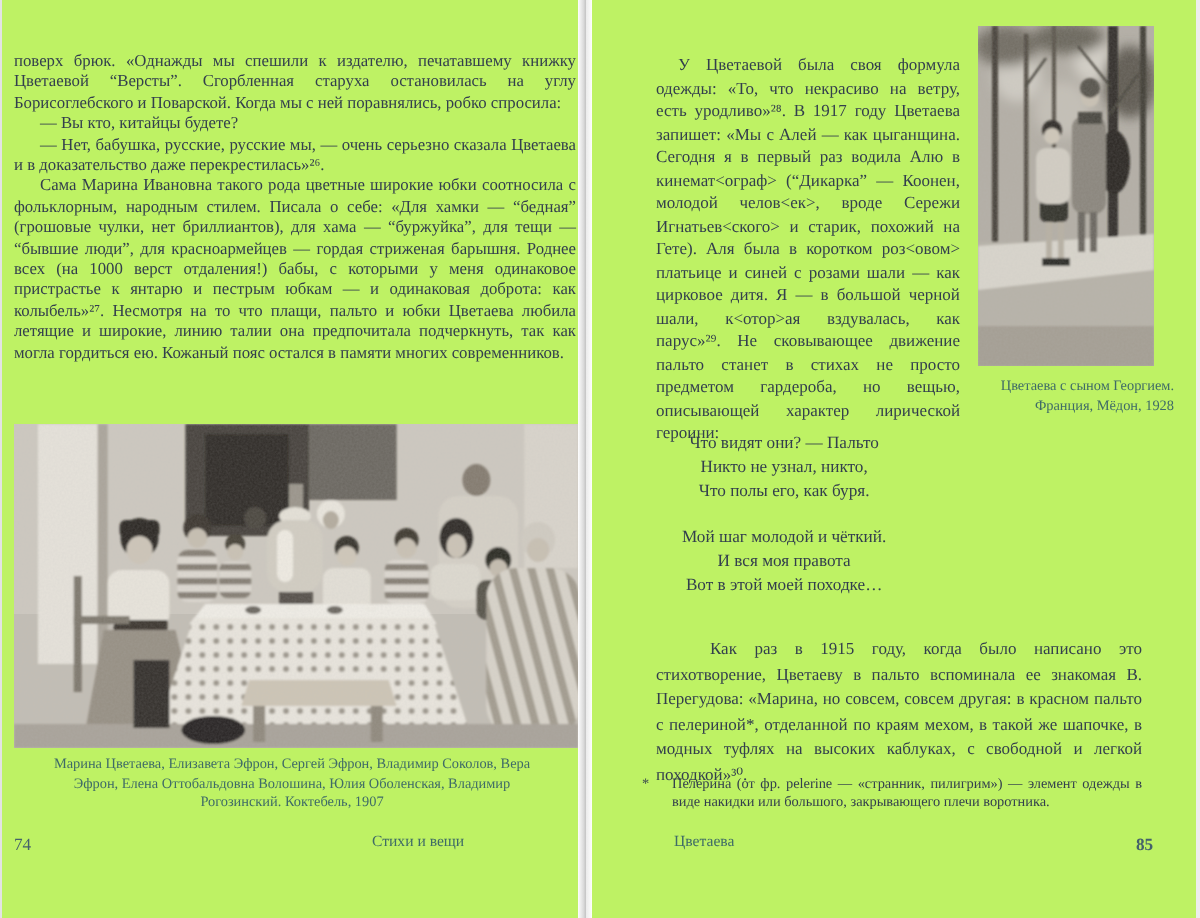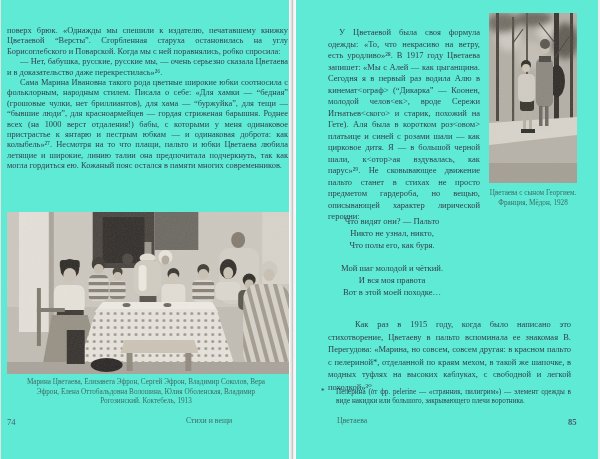--- a/index.html
+++ b/index.html
@@ -2,21 +2,21 @@
 <html lang="ru"><head>
 <meta charset="utf-8">
 <style>
   html,body{margin:0;padding:0;background:#ececec;}
   .spread{
     position:relative;width:600px;height:459px;overflow:hidden;
     background:#fefefe;
     font-family:"Liberation Serif","DejaVu Serif",serif;
     color:#333f4d;
   }
-  .page{position:absolute;top:0;height:459px;background:#5eead4;}
+  .page{position:absolute;top:0;height:459px;background:#bef264;}
   .page-left{left:0;width:291px;}
   .page-right{left:295px;width:305px;}
   .gutter{position:absolute;top:0;left:289px;width:7px;height:459px;
     background:linear-gradient(to right,#fefefe,#d6d6d6 45%,#bfbfbf 52%,#ececec 60%,#fefefe);}
   .edge-l{position:absolute;top:0;left:0;width:1px;height:459px;background:#e3e3e3;}
   .edge-r{position:absolute;top:0;left:598px;width:2px;height:459px;background:#ededed;}
 
   
   .body-text{position:absolute;text-align:justify;}
   .body-text p{margin:0;}
@@ -40,38 +40,39 @@
 
   
   figure{margin:0;}
   .lp-photo{position:absolute;left:7px;top:212px;width:282px;height:162px;}
   .rp-photo{position:absolute;left:489px;top:13px;width:88px;height:170px;}
   .lp-photo svg,.rp-photo svg{display:block;width:100%;height:100%;}
 
   
   .caption{position:absolute;text-align:center;color:#3f6b67;}
   .lp-caption{left:17px;top:378px;width:258px;font-size:7.2px;line-height:9.6px;}
-  .rp-caption{left:479px;top:189px;width:108px;font-size:7.2px;line-height:9.6px;}
+  .rp-caption{left:479px;top:189px;width:108px;font-size:7.2px;line-height:9.6px;text-align:right;}
 
   .running{position:absolute;font-size:7.8px;color:#3f6b67;text-align:right;}
   .lp-running{left:186px;top:416px;}
   .rp-running{left:337px;top:416px;}
   .pagenum{position:absolute;font-size:8.6px;color:#45616b;}
   .lp-pagenum{left:7px;top:417px;}
   .rp-pagenum{left:568px;top:417px;font-weight:bold;}
 </style>
 </head>
 <body>
 
 <div class="spread">
 
   <div class="page page-left">
 
     <div class="body-text lp-text">
       <p>поверх брюк. «Однажды мы спешили к издателю, печатавшему книжку Цветаевой “Версты”. Сгорбленная старуха остановилась на углу Борисоглебского и Поварской. Когда мы с ней поравнялись, робко спросила:</p>
+      <p class="indent">— Вы кто, китайцы будете?</p>
       <p class="indent">— Нет, бабушка, русские, русские мы, — очень серьезно сказала Цветаева и в доказательство даже перекрестилась»²⁶.</p>
       <p class="indent">Сама Марина Ивановна такого рода цветные широкие юбки соотносила с фольклорным, народным стилем. Писала о себе: «Для хамки — “бедная” (грошовые чулки, нет бриллиантов), для хама — “буржуйка”, для тещи — “бывшие люди”, для красноармейцев — гордая стриженая барышня. Роднее всех (на 1000 верст отдаления!) бабы, с которыми у меня одинаковое пристрастье к янтарю и пестрым юбкам — и одинаковая доброта: как колыбель»²⁷. Несмотря на то что плащи, пальто и юбки Цветаева любила летящие и широкие, линию талии она предпочитала подчеркнуть, так как могла гордиться ею. Кожаный пояс остался в памяти многих современников.</p>
     </div>
 
     <figure class="lp-photo">
       <svg viewBox="0 0 283 162" preserveAspectRatio="none" aria-hidden="true">
         <defs>
           <pattern id="dots" width="7" height="7" patternUnits="userSpaceOnUse">
             <rect width="7" height="7" fill="#e9e5dd"></rect>
             <circle cx="3.5" cy="3.5" r="1.5" fill="#9b958a"></circle>
@@ -164,21 +165,21 @@
           <polygon points="118,128 188,128 192,141 114,141" fill="#cdc5b5"></polygon>
           <rect x="120" y="141" width="6" height="18" fill="#8f887c"></rect>
           <rect x="179" y="141" width="6" height="18" fill="#8f887c"></rect>
           <rect x="60" y="118" width="18" height="34" fill="#332f29"></rect>
           <ellipse cx="100" cy="153" rx="16" ry="7" fill="#272420"></ellipse>
         </g>
         <rect width="283" height="162" filter="url(#grain)"></rect>
       </svg>
     </figure>
 
-    <div class="caption lp-caption">Марина Цветаева, Елизавета Эфрон, Сергей Эфрон, Владимир Соколов, Вера Эфрон, Елена Оттобальдовна Волошина, Юлия Оболенская, Владимир Рогозинский. Коктебель, 1913</div>
+    <div class="caption lp-caption">Марина Цветаева, Елизавета Эфрон, Сергей Эфрон, Владимир Соколов, Вера Эфрон, Елена Оттобальдовна Волошина, Юлия Оболенская, Владимир Рогозинский. Коктебель, 1907</div>
 
     <div class="pagenum lp-pagenum">74</div>
     <div class="running lp-running">Стихи и вещи</div>
   </div>
 
   <div class="page page-right"></div>
 
   <div class="body-text rp-col">
     <p class="indent">У Цветаевой была своя формула одежды: «То, что некрасиво на ветру, есть уродливо»²⁸. В 1917 году Цветаева запишет: «Мы с Алей — как цыганщина. Сегодня я в первый раз водила Алю в кинемат&lt;ограф&gt; (“Дикарка” — Коонен, молодой челов&lt;ек&gt;, вроде Сережи Игнатьев&lt;ского&gt; и старик, похожий на Гете). Аля была в коротком роз&lt;овом&gt; платьице и синей с розами шали — как цирковое дитя. Я — в большой черной шали, к&lt;отор&gt;ая вздувалась, как парус»²⁹. Не сковывающее движение пальто станет в стихах не просто предметом гардероба, но вещью, описывающей характер лирической героини:</p>
   </div>

